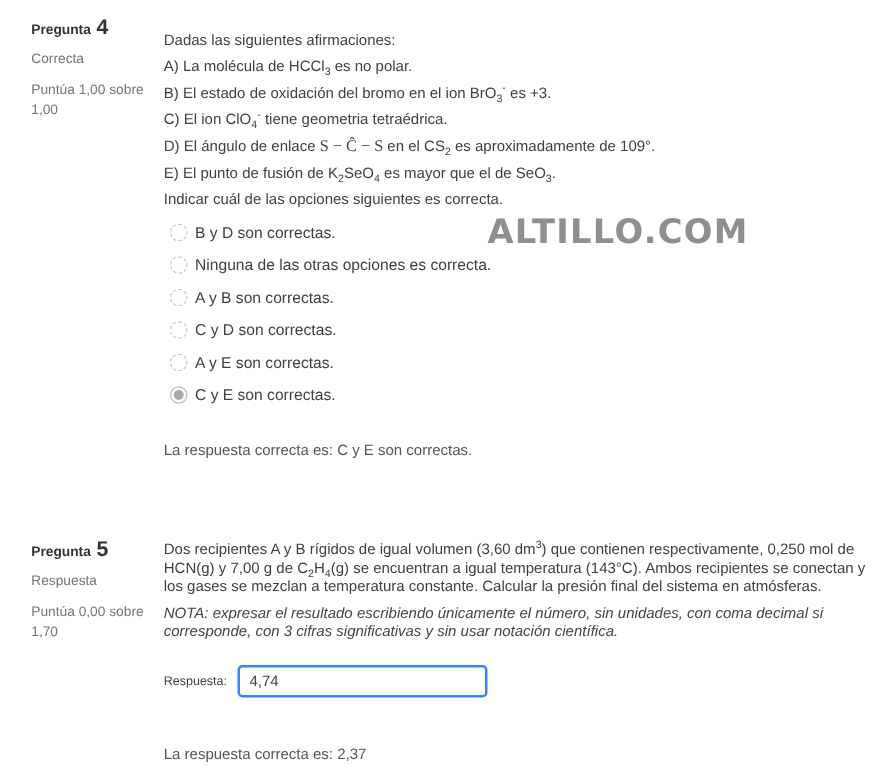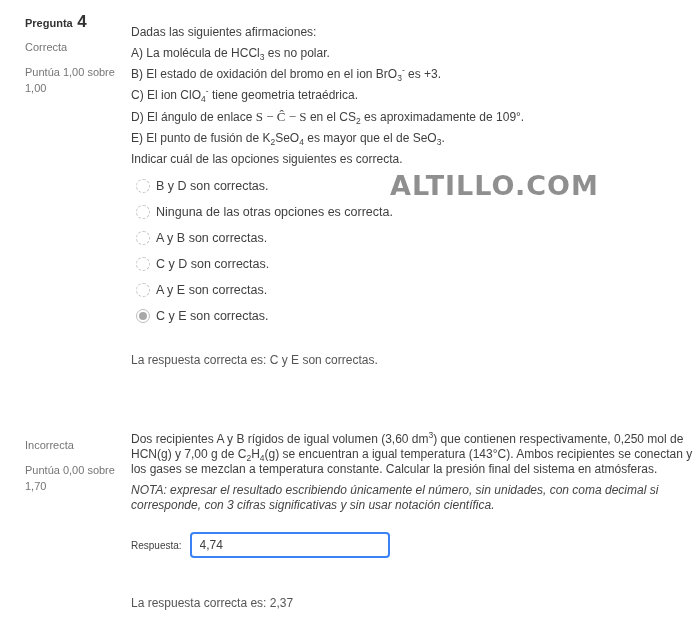--- a/index.html
+++ b/index.html
@@ -100,21 +100,25 @@
       </div>
     </div>
 
     <div class="feedback">La respuesta correcta es: C y E son correctas.</div>
   </div>
   <div class="watermark">ALTILLO.COM</div>
 </section>
 
 <section class="question q5">
   <aside class="info">
-    <div class="qstatus">Incorrecta</div>
+    <div class="qno">
+      <span class="qword">Pregunta</span>
+      <span class="qnum">5</span>
+    </div>
+    <div class="qstatus">Respuesta</div>
     <div class="qgrade">Puntúa 0,00 sobre 1,70</div>
   </aside>
   <div class="content">
     <p class="qtext">Dos recipientes A y B rígidos de igual volumen (3,60 dm<sup>3</sup>) que contienen respectivamente, 0,250 mol de HCN(g) y 7,00 g de C<sub>2</sub>H<sub>4</sub>(g) se encuentran a igual temperatura (143°C). Ambos recipientes se conectan y los gases se mezclan a temperatura constante. Calcular la presión final del sistema en atmósferas.</p>
     <p class="note">NOTA: expresar el resultado escribiendo únicamente el número, sin unidades, con coma decimal si corresponde, con 3 cifras significativas y sin usar notación científica.</p>
 
     <div class="answer-row">
       <span class="answer-label">Respuesta:</span>
       <input class="answer-input" type="text" value="4,74" style="">
     </div>

